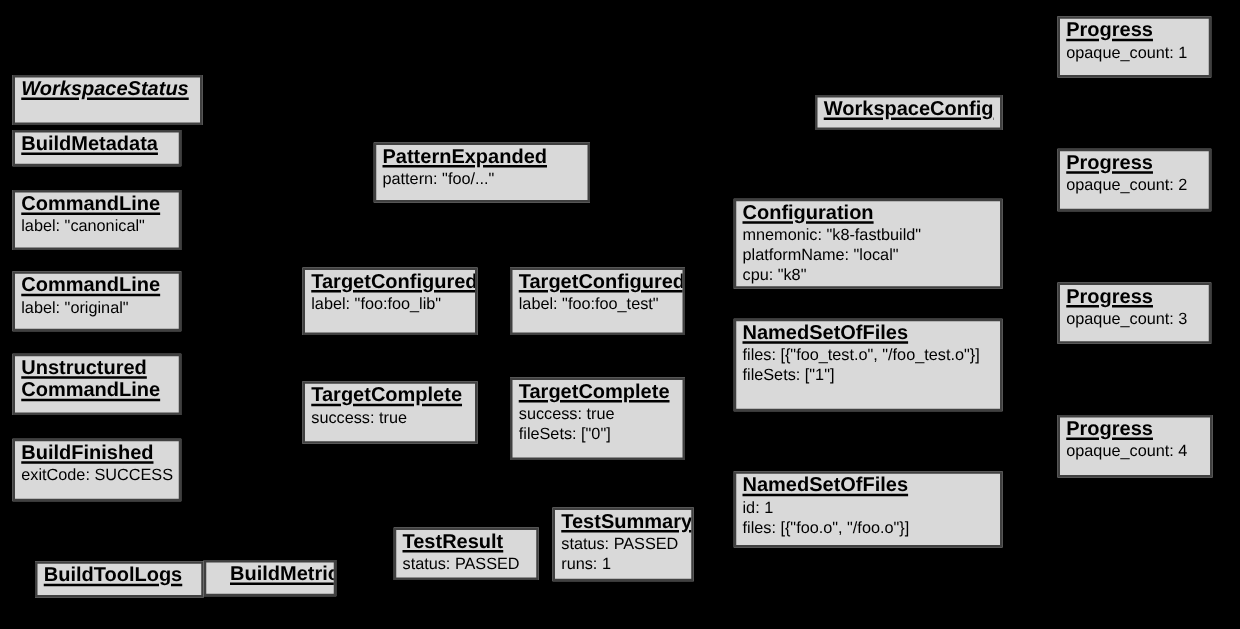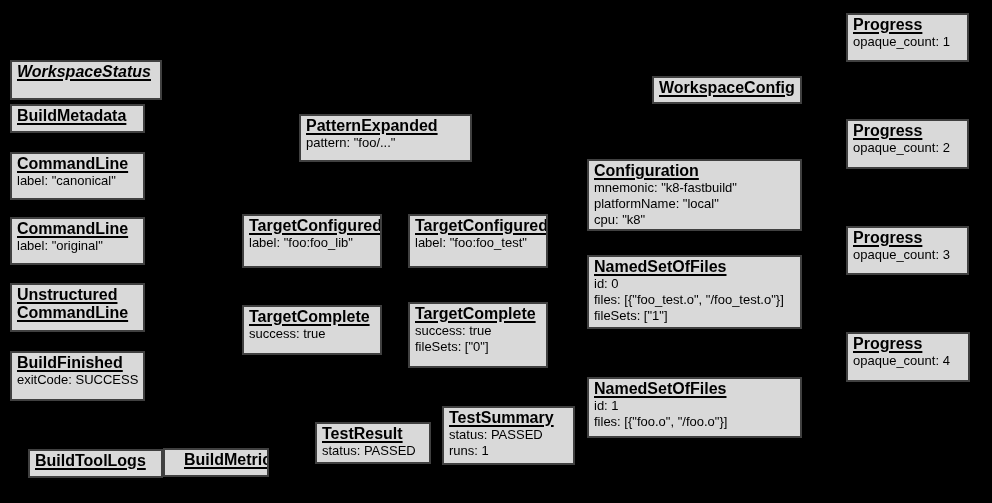--- a/index.html
+++ b/index.html
@@ -86,37 +86,36 @@
     </div>
     <div class="node" style="left: 408px; top: 302px; width: 140px; height: 66px;">
       <div class="node-title">TargetComplete</div>
       <div class="node-line">success: true</div>
       <div class="node-line">fileSets: ["0"]</div>
     </div>
     <div class="node" style="left: 315px; top: 422px; width: 116px; height: 42px;">
       <div class="node-title">TestResult</div>
       <div class="node-line">status: PASSED</div>
     </div>
-    <div class="node" style="left: 442px; top: 406px; width: 133px; height: 59px;">
+    <div class="node" style="left: 442px; top: 406px; width: 113px; height: 59px;">
       <div class="node-title">TestSummary</div>
       <div class="node-line">status: PASSED</div>
       <div class="node-line">runs: 1</div>
     </div>
     <div class="node" style="left: 652px; top: 76px; width: 150px; height: 28px;">
       <div class="node-title">WorkspaceConfig</div>
     </div>
     <div class="node" style="left: 587px; top: 159px; width: 215px; height: 72px;">
       <div class="node-title">Configuration</div>
       <div class="node-line">mnemonic: "k8-fastbuild"</div>
       <div class="node-line">platformName: "local"</div>
       <div class="node-line">cpu: "k8"</div>
     </div>
     <div class="node" style="left: 587px; top: 255px; width: 215px; height: 74px;">
       <div class="node-title">NamedSetOfFiles</div>
-      <div class="node-line">id: 0</div>
       <div class="node-line">files: [{"foo_test.o", "/foo_test.o"}]</div>
       <div class="node-line">fileSets: ["1"]</div>
     </div>
     <div class="node" style="left: 587px; top: 377px; width: 215px; height: 61px;">
       <div class="node-title">NamedSetOfFiles</div>
       <div class="node-line">id: 1</div>
       <div class="node-line">files: [{"foo.o", "/foo.o"}]</div>
     </div>
     <div class="node" style="left: 846px; top: 13px; width: 123px; height: 49px;">
       <div class="node-title">Progress</div>

